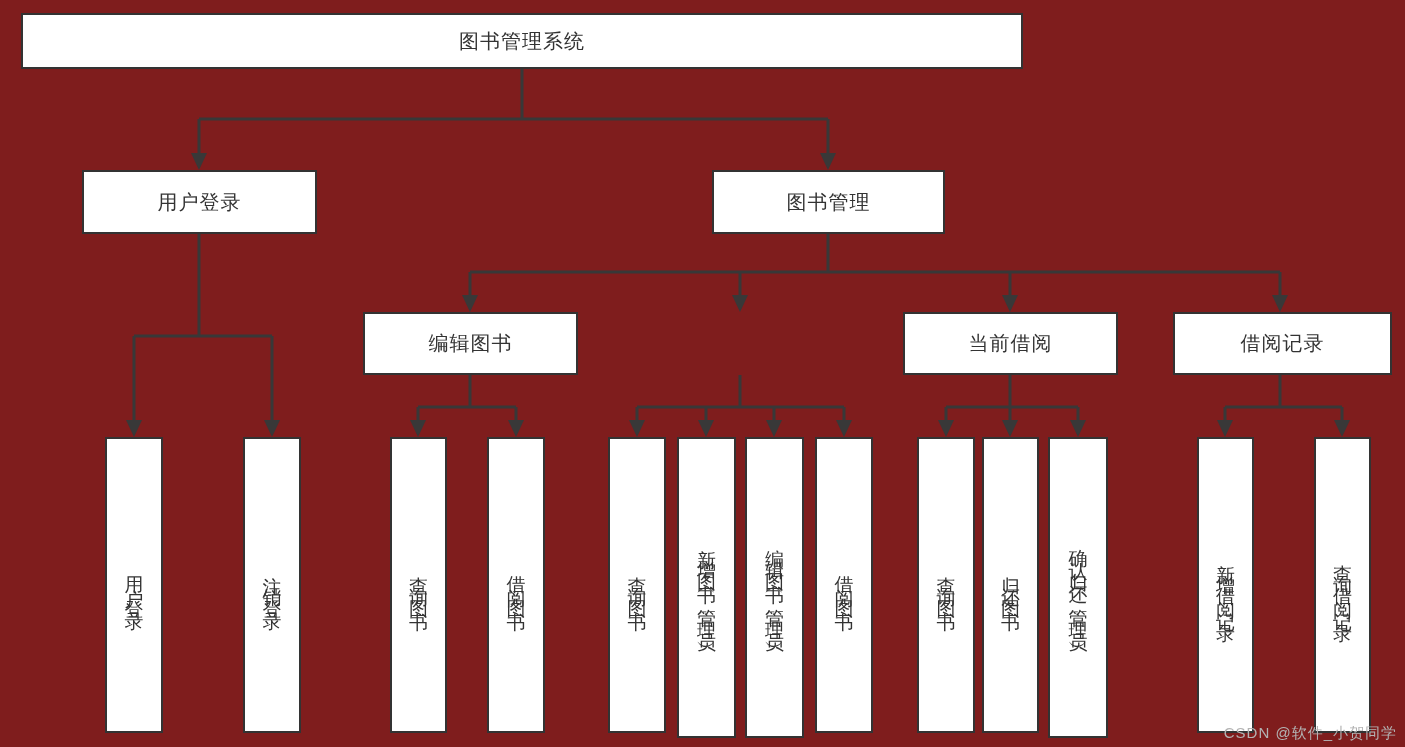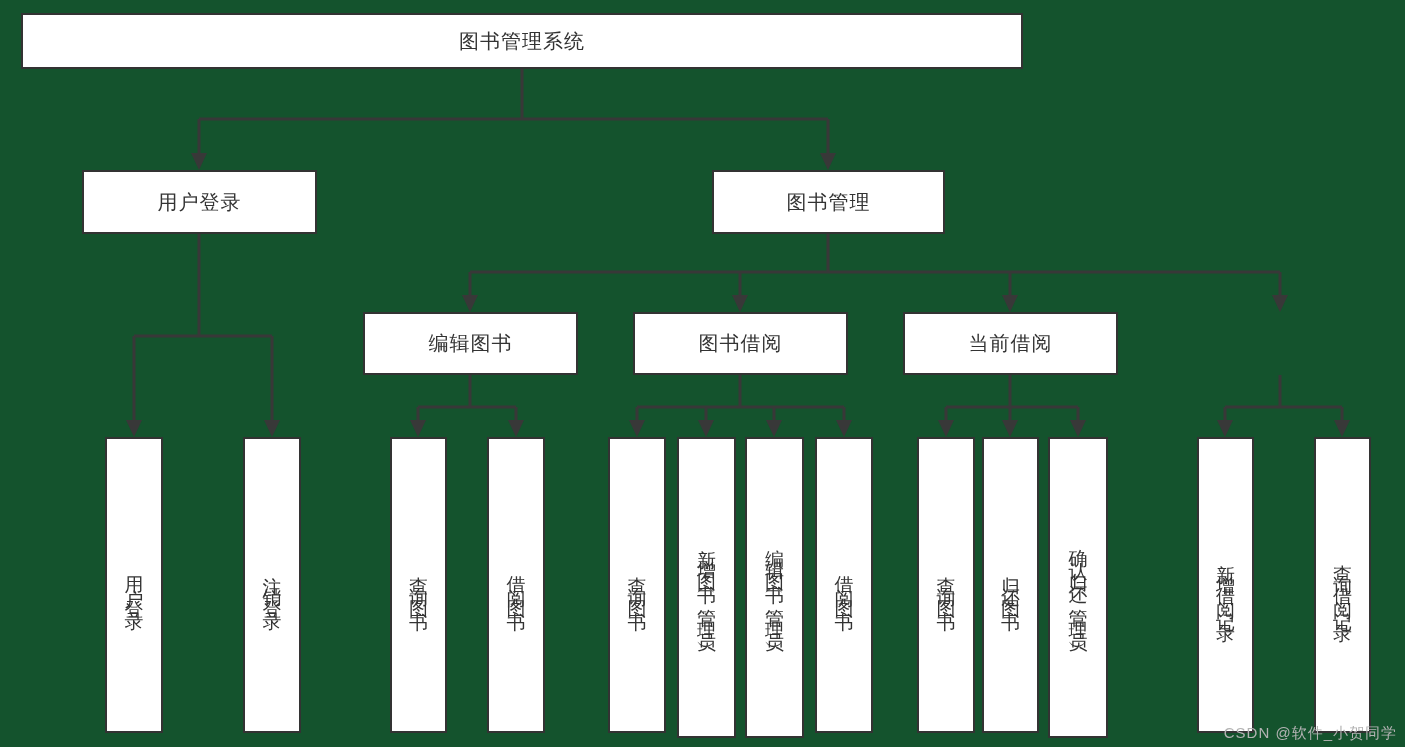--- a/index.html
+++ b/index.html
@@ -1,19 +1,19 @@
 <!DOCTYPE html>
 <html><head>
 <meta charset="utf-8">
 <style>
   html,body{margin:0;padding:0;background:#ffffff;}
   .canvas{
     position:relative;
     width:1405px;height:747px;
-    background:#14532d;
+    background:#7f1d1d;
     font-family:"Liberation Sans", sans-serif;
     overflow:hidden;
   }
   .connectors{position:absolute;left:0;top:0;}
   .box{
     position:absolute;
     box-sizing:border-box;
     background:#ffffff;
     border:2px solid #333333;
     color:#333333;
@@ -84,25 +84,25 @@
   <div class="box hbox" style="left:82px;top:170px;width:235px;height:64px">
     <span>用户登录</span>
   </div>
   <div class="box hbox" style="left:712px;top:170px;width:233px;height:64px">
     <span>图书管理</span>
   </div>
 
   <div class="box hbox" style="left:363px;top:312px;width:215px;height:63px">
     <span>编辑图书</span>
   </div>
-  <div class="box hbox" style="left:633px;top:312px;width:215px;height:63px">
-    <span>图书借阅</span>
-  </div>
   <div class="box hbox" style="left:903px;top:312px;width:215px;height:63px">
     <span>当前借阅</span>
+  </div>
+  <div class="box hbox" style="left:1173px;top:312px;width:219px;height:63px">
+    <span>借阅记录</span>
   </div>
 
   <div class="box vbox" style="left:105px;top:437px;width:58px;height:296px">
     <span>用户登录</span>
   </div>
   <div class="box vbox" style="left:243px;top:437px;width:58px;height:296px">
     <span>注销登录</span>
   </div>
 
   <div class="box vbox" style="left:390px;top:437px;width:57px;height:296px">

